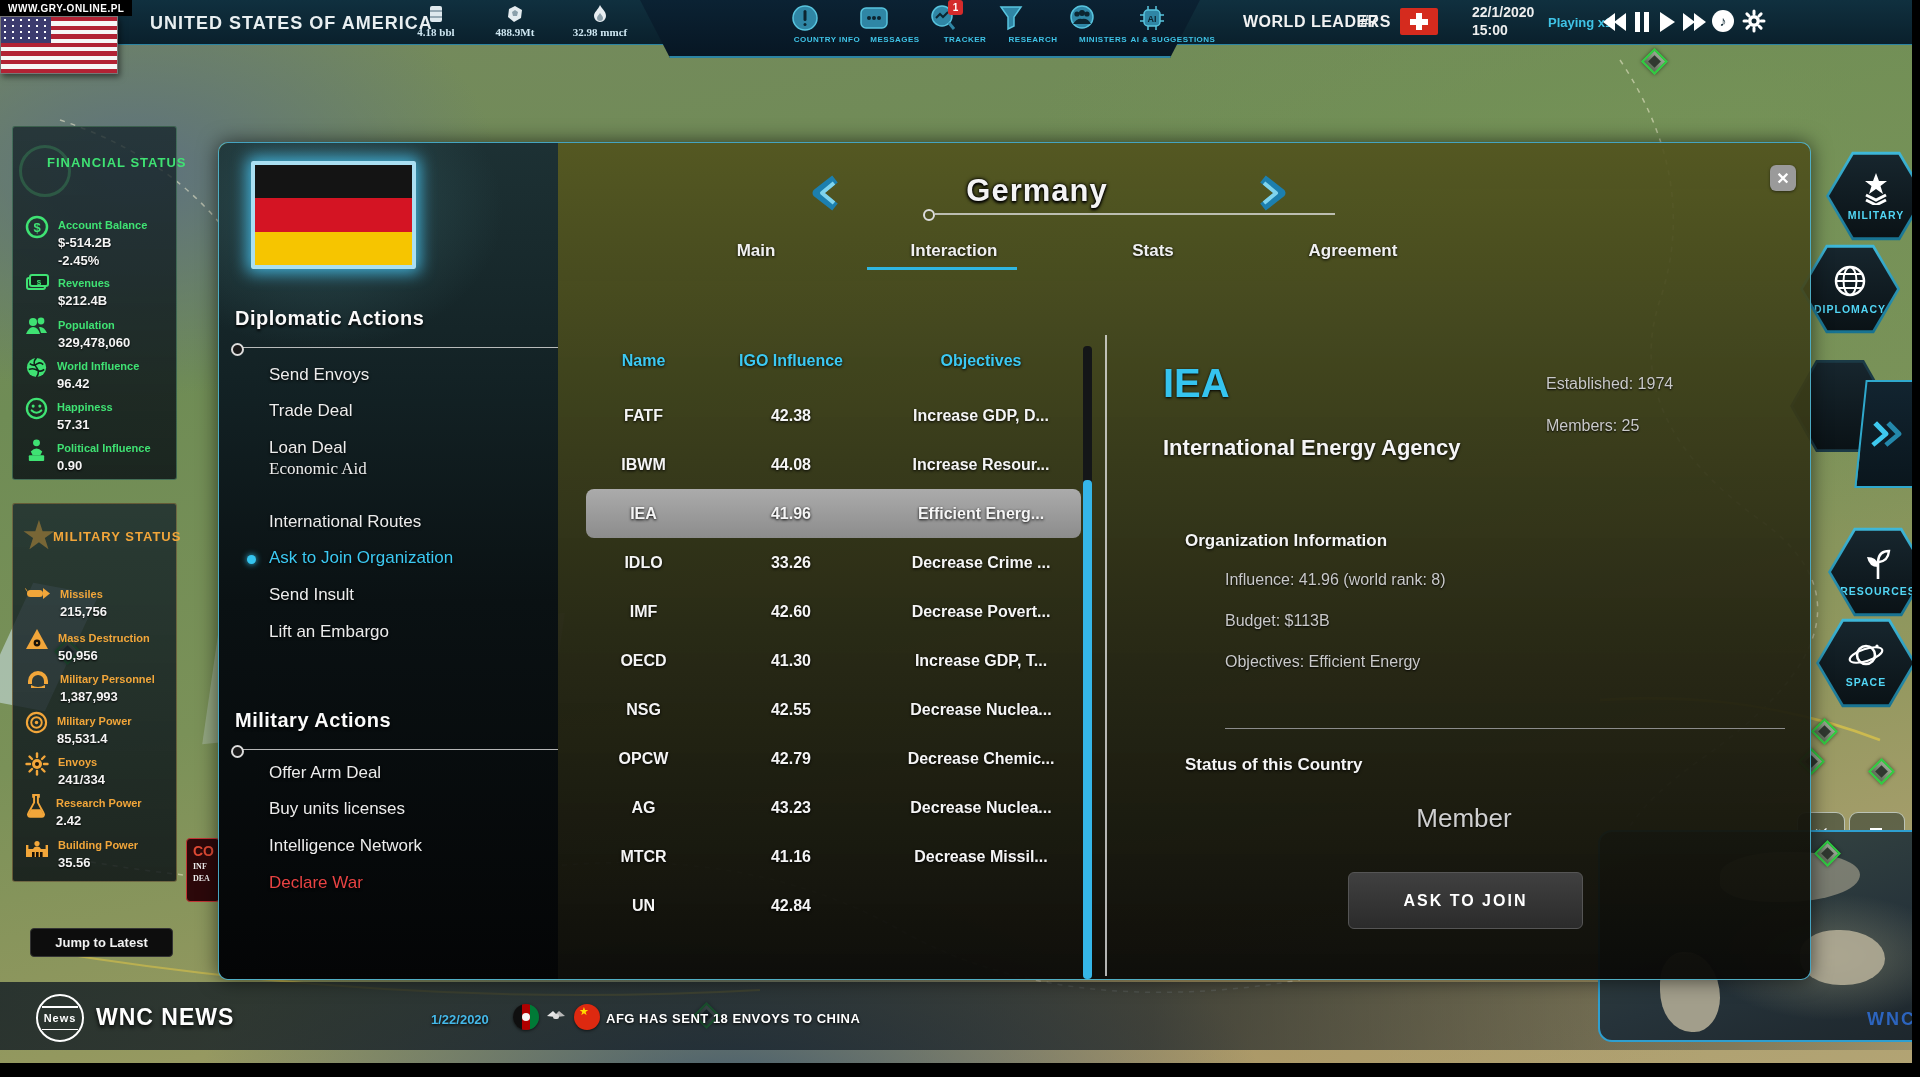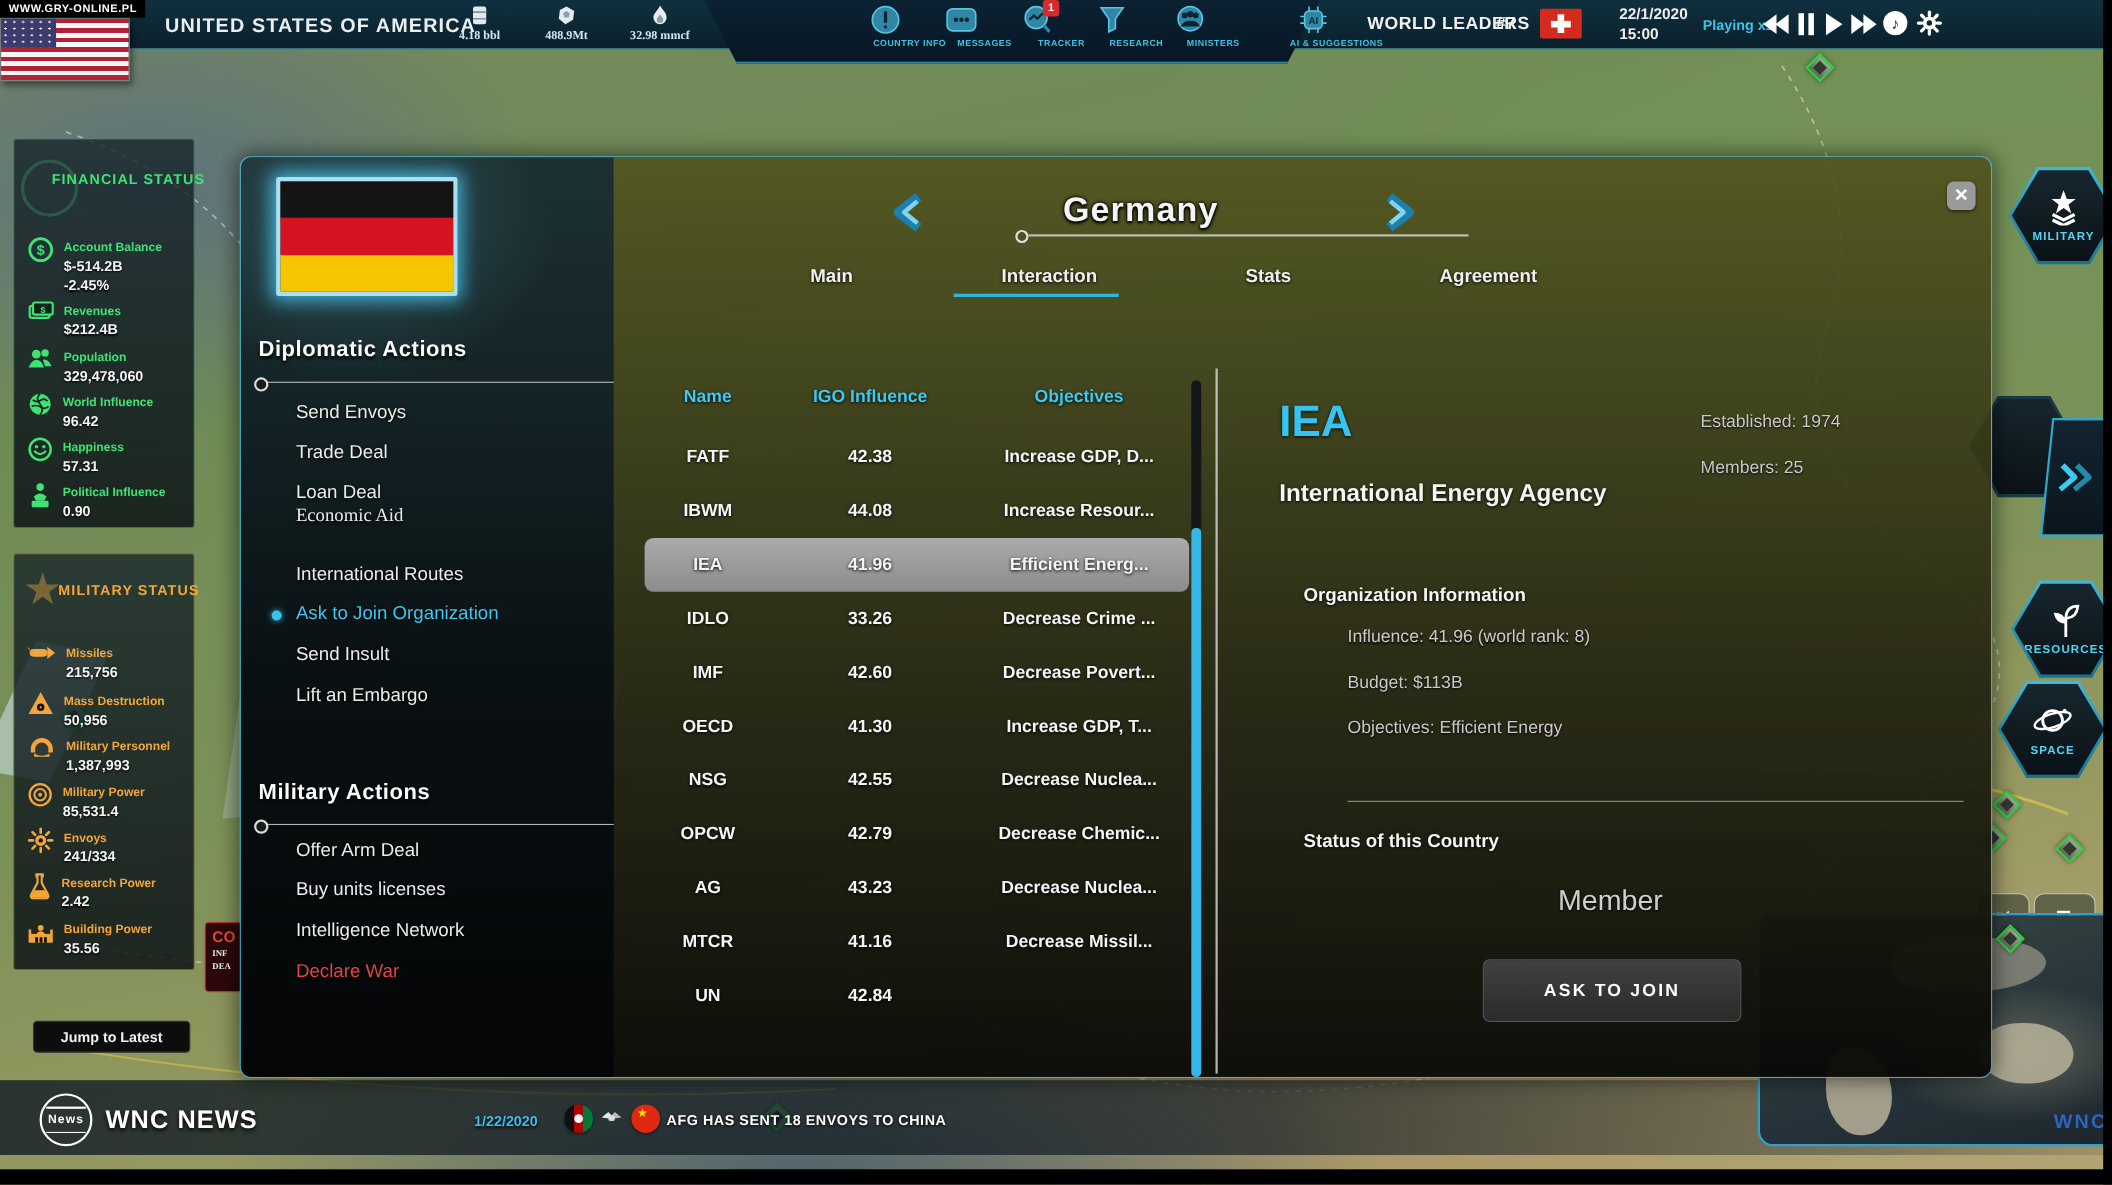--- a/index.html
+++ b/index.html
@@ -230,21 +230,21 @@
       <svg width="30" height="28" viewBox="0 0 30 28">
           <circle cx="15" cy="13" r="11" fill="#2f86a5" stroke="#58c4de" stroke-width="1.5"></circle>
           <circle cx="10" cy="10" r="2.6" fill="#0c2530"></circle>
           <circle cx="20" cy="10" r="2.6" fill="#0c2530"></circle>
           <circle cx="15" cy="9" r="3" fill="#0c2530"></circle>
           <path d="M6 20 q4 -6 9 -5 q6 -1 9 5 Z" fill="#0c2530"></path>
         </svg>
     </span>
     <span class="navlbl">MINISTERS</span>
   </div>
-  <div class="navitem" style="left:1148px;z-index:7;">
+  <div class="navitem" style="left:1106px;z-index:7;">
     <span class="navico">
       <svg width="30" height="28" viewBox="0 0 30 28">
           <rect x="7" y="6" width="16" height="16" rx="4" fill="#2f86a5" stroke="#58c4de" stroke-width="1.5"></rect>
           <text x="15" y="18" text-anchor="middle" font-size="9" font-weight="bold" fill="#0c2530">AI</text>
           <line x1="11" y1="2" x2="11" y2="6" stroke="#58c4de" stroke-width="1.5"></line>
           <line x1="19" y1="2" x2="19" y2="6" stroke="#58c4de" stroke-width="1.5"></line>
           <line x1="11" y1="22" x2="11" y2="26" stroke="#58c4de" stroke-width="1.5"></line>
           <line x1="19" y1="22" x2="19" y2="26" stroke="#58c4de" stroke-width="1.5"></line>
           <line x1="3" y1="11" x2="7" y2="11" stroke="#58c4de" stroke-width="1.5"></line>
           <line x1="3" y1="17" x2="7" y2="17" stroke="#58c4de" stroke-width="1.5"></line>
@@ -620,20 +620,35 @@
       <span>
           <svg width="34" height="34" viewBox="0 0 34 34">
             <polygon points="17,2 20,10 28,10 21.5,15 24,23 17,18 10,23 12.5,15 6,10 14,10" fill="#fff"></polygon>
             <polyline points="7,24 17,29 27,24" fill="none" stroke="#fff" stroke-width="3"></polyline>
             <polyline points="7,29 17,34 27,29" fill="none" stroke="#fff" stroke-width="3"></polyline>
           </svg>
         </span>
       <span class="hexlbl">MILITARY</span>
     </div>
   </div>
+  <div class="hex" style="left:1800px;top:243px;width:100px;height:92px;">
+    <div class="o"></div>
+      <div class="i">
+      <span>
+          <svg width="36" height="36" viewBox="0 0 36 36">
+            <circle cx="18" cy="18" r="14" fill="none" stroke="#fff" stroke-width="2.5"></circle>
+            <ellipse cx="18" cy="18" rx="6.5" ry="14" fill="none" stroke="#fff" stroke-width="2"></ellipse>
+            <line x1="4" y1="18" x2="32" y2="18" stroke="#fff" stroke-width="2"></line>
+            <line x1="6" y1="11" x2="30" y2="11" stroke="#fff" stroke-width="2"></line>
+            <line x1="6" y1="25" x2="30" y2="25" stroke="#fff" stroke-width="2"></line>
+          </svg>
+        </span>
+      <span class="hexlbl">DIPLOMACY</span>
+    </div>
+  </div>
   <div class="hex" style="left:1790px;top:358px;width:100px;height:96px;">
     <div class="o" style="background:#1b3a46;"></div>
       <div class="i"></div>
   </div>
   <div class="abs chevpanel">
     <svg width="34" height="30" viewBox="0 0 34 30">
         <polyline points="4,4 16,15 4,26" fill="none" stroke="#3ec8ee" stroke-width="5" stroke-linejoin="round"></polyline>
         <polyline points="17,4 29,15 17,26" fill="none" stroke="#2488ab" stroke-width="5" stroke-linejoin="round"></polyline>
       </svg>
   </div>

